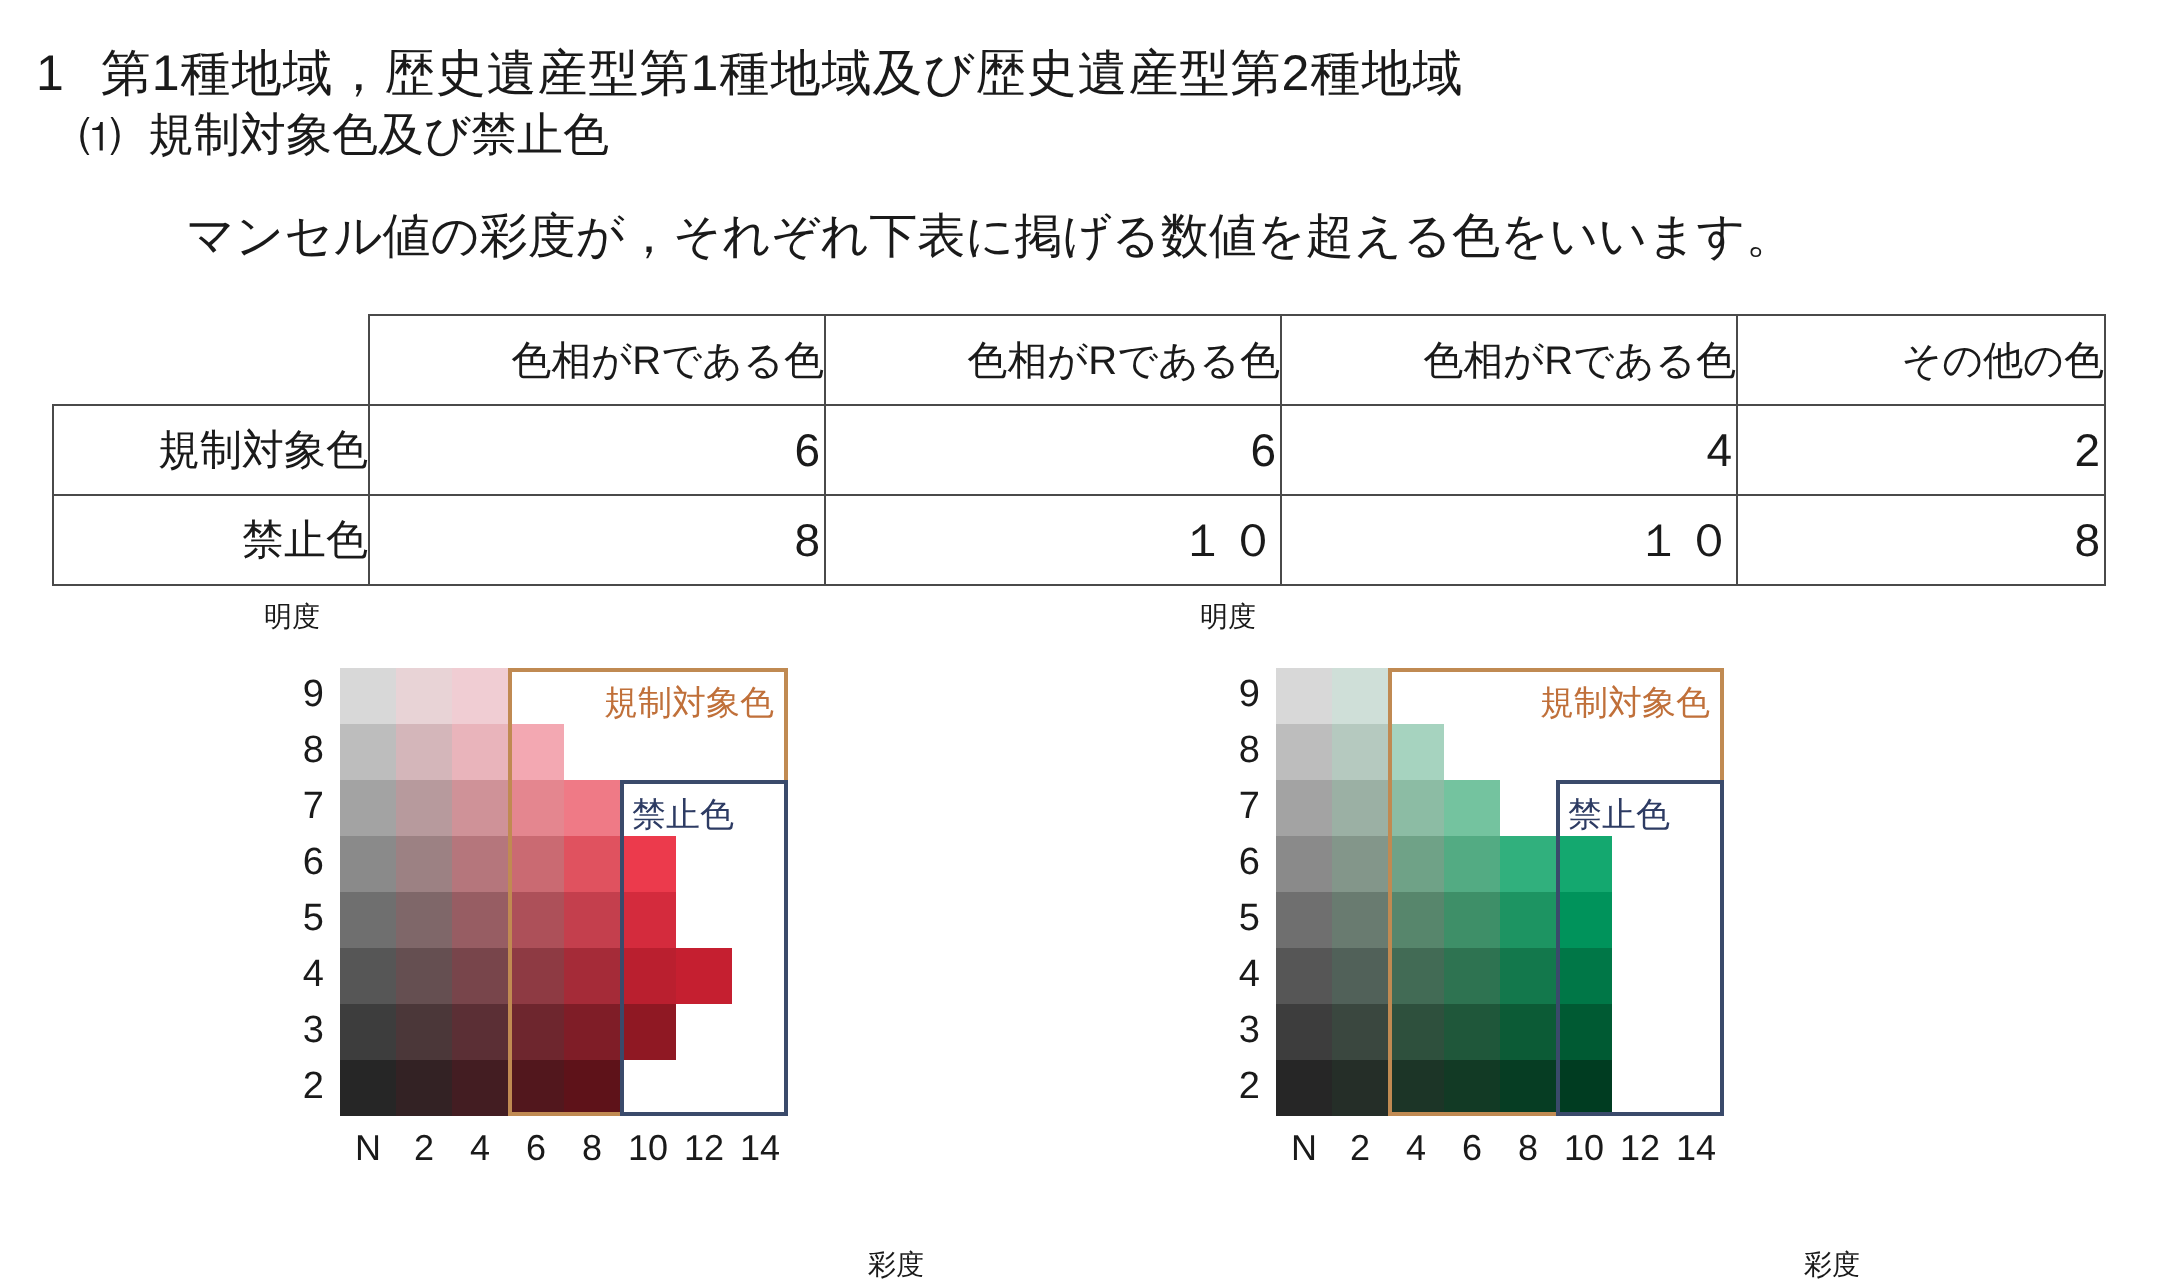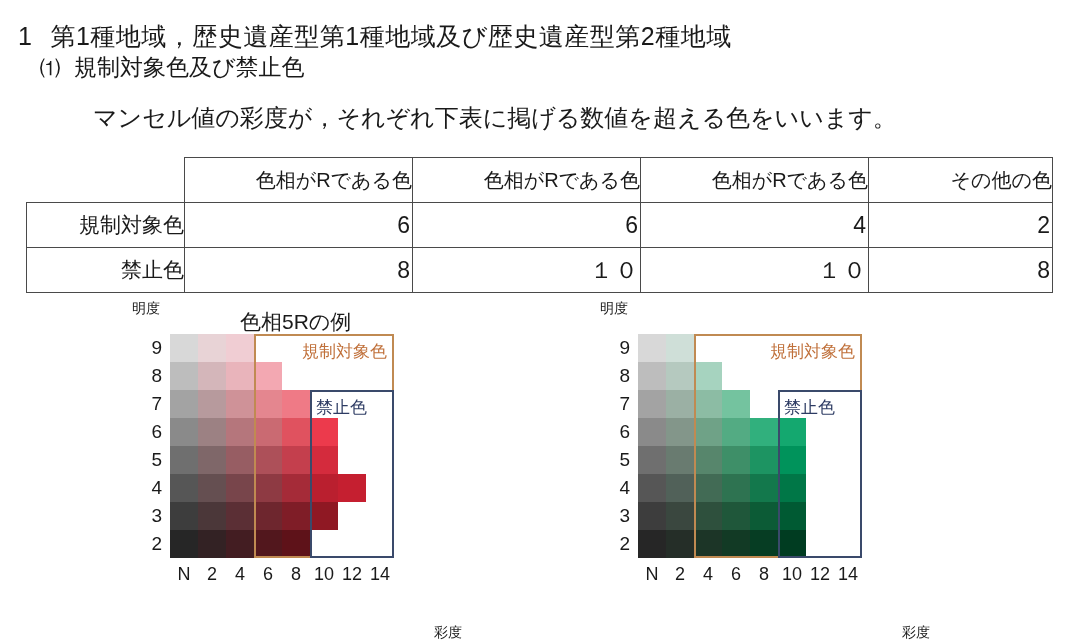--- a/index.html
+++ b/index.html
@@ -201,21 +201,20 @@
       <td class="val">１０</td>
       <td class="val">１０</td>
       <td class="val">8</td>
     </tr>
   </tbody>
 </table>
 
 <div class="charts">
 
   <div class="chart" id="chart-5r">
-    <div class="chart-title">色相5Rの例</div>
     <div class="axis-label-y">明度</div>
     <div class="axis-label-x">彩度</div>
     <div class="grid">
         <div class="ytick" style="left: -30px; top: 0px;">9</div>
         <div class="ytick" style="left: -30px; top: 28px;">8</div>
         <div class="ytick" style="left: -30px; top: 56px;">7</div>
         <div class="ytick" style="left: -30px; top: 84px;">6</div>
         <div class="ytick" style="left: -30px; top: 112px;">5</div>
         <div class="ytick" style="left: -30px; top: 140px;">4</div>
         <div class="ytick" style="left: -30px; top: 168px;">3</div>

